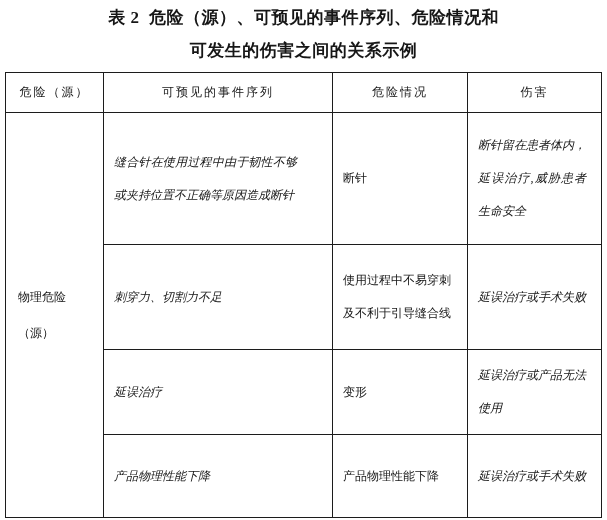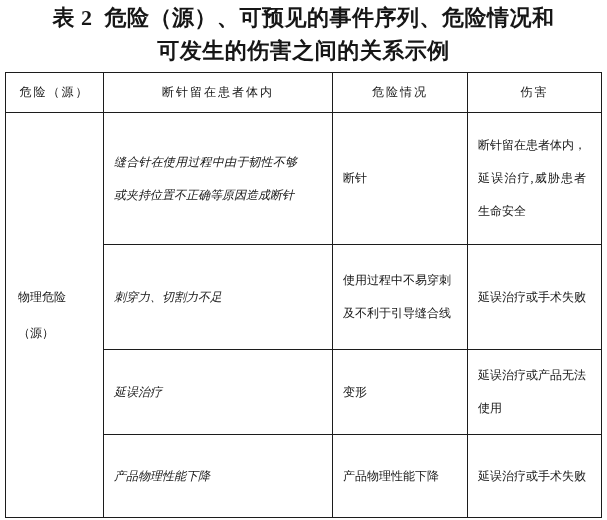--- a/index.html
+++ b/index.html
@@ -10,21 +10,21 @@
   body {
     width: 607px;
     height: 520px;
     font-family: "Liberation Serif", "DejaVu Serif", serif;
     color: #161616;
     overflow: hidden;
   }
   .doc-title {
     text-align: center;
     font-weight: bold;
-    font-size: 22px;
+    font-size: 17px;
     line-height: 30px;
     padding-top: 3px;
     letter-spacing: 0.5px;
     white-space: pre;
   }
   table.risk-table {
     border-collapse: collapse;
     table-layout: fixed;
     width: 596px;
     margin: 6px 0 0 5px;
@@ -61,39 +61,40 @@
     font-style: italic;
   }
   td.cell-situation {
     text-align: justify;
     padding: 0 16px 0 10px;
     margin-top: 31px;
   }
   td.cell-harm {
     text-align: justify;
     padding: 0 15px 0 10px;
+    font-style: italic;
   }
 </style>
 </head>
 <body>
 
 <div class="doc-title">表 2  危险（源）、可预见的事件序列、危险情况和</div>
 <div class="doc-title">可发生的伤害之间的关系示例</div>
 
 <table class="risk-table">
   <colgroup>
     <col class="c1">
       <col class="c2">
       <col class="c3">
       <col class="c4">
   </colgroup>
   <tbody>
     <tr class="row-header">
       <th>危险（源）</th>
-      <th>断针留在患者体内</th>
+      <th>可预见的事件序列</th>
       <th>危险情况</th>
       <th>伤害</th>
     </tr>
     <tr class="row-1">
       <td class="cell-source" rowspan="4">物理危险（源）</td>
       <td class="cell-event">缝合针在使用过程中由于韧性不够或夹持位置不正确等原因造成断针</td>
       <td class="cell-situation">断针</td>
       <td class="cell-harm">断针留在患者体内，延误治疗,威胁患者生命安全</td>
     </tr>
     <tr class="row-2">

